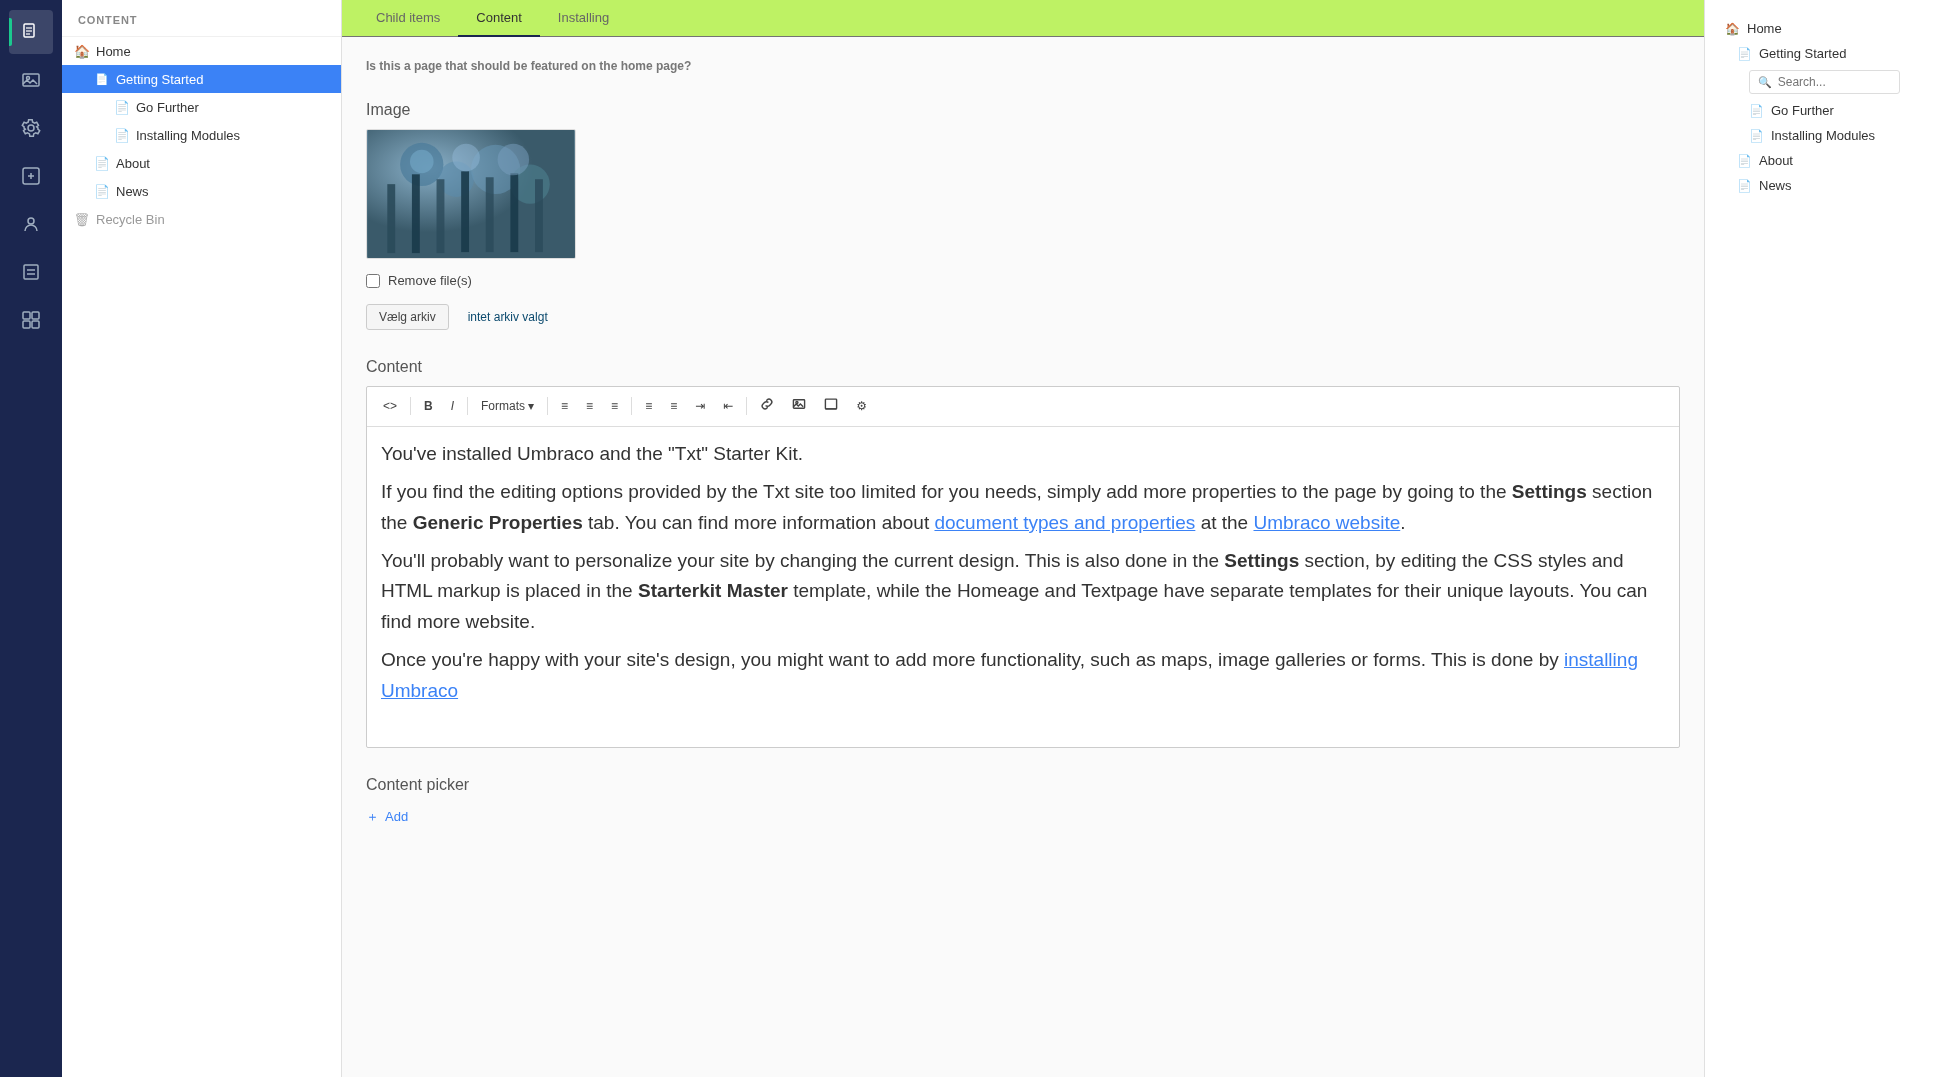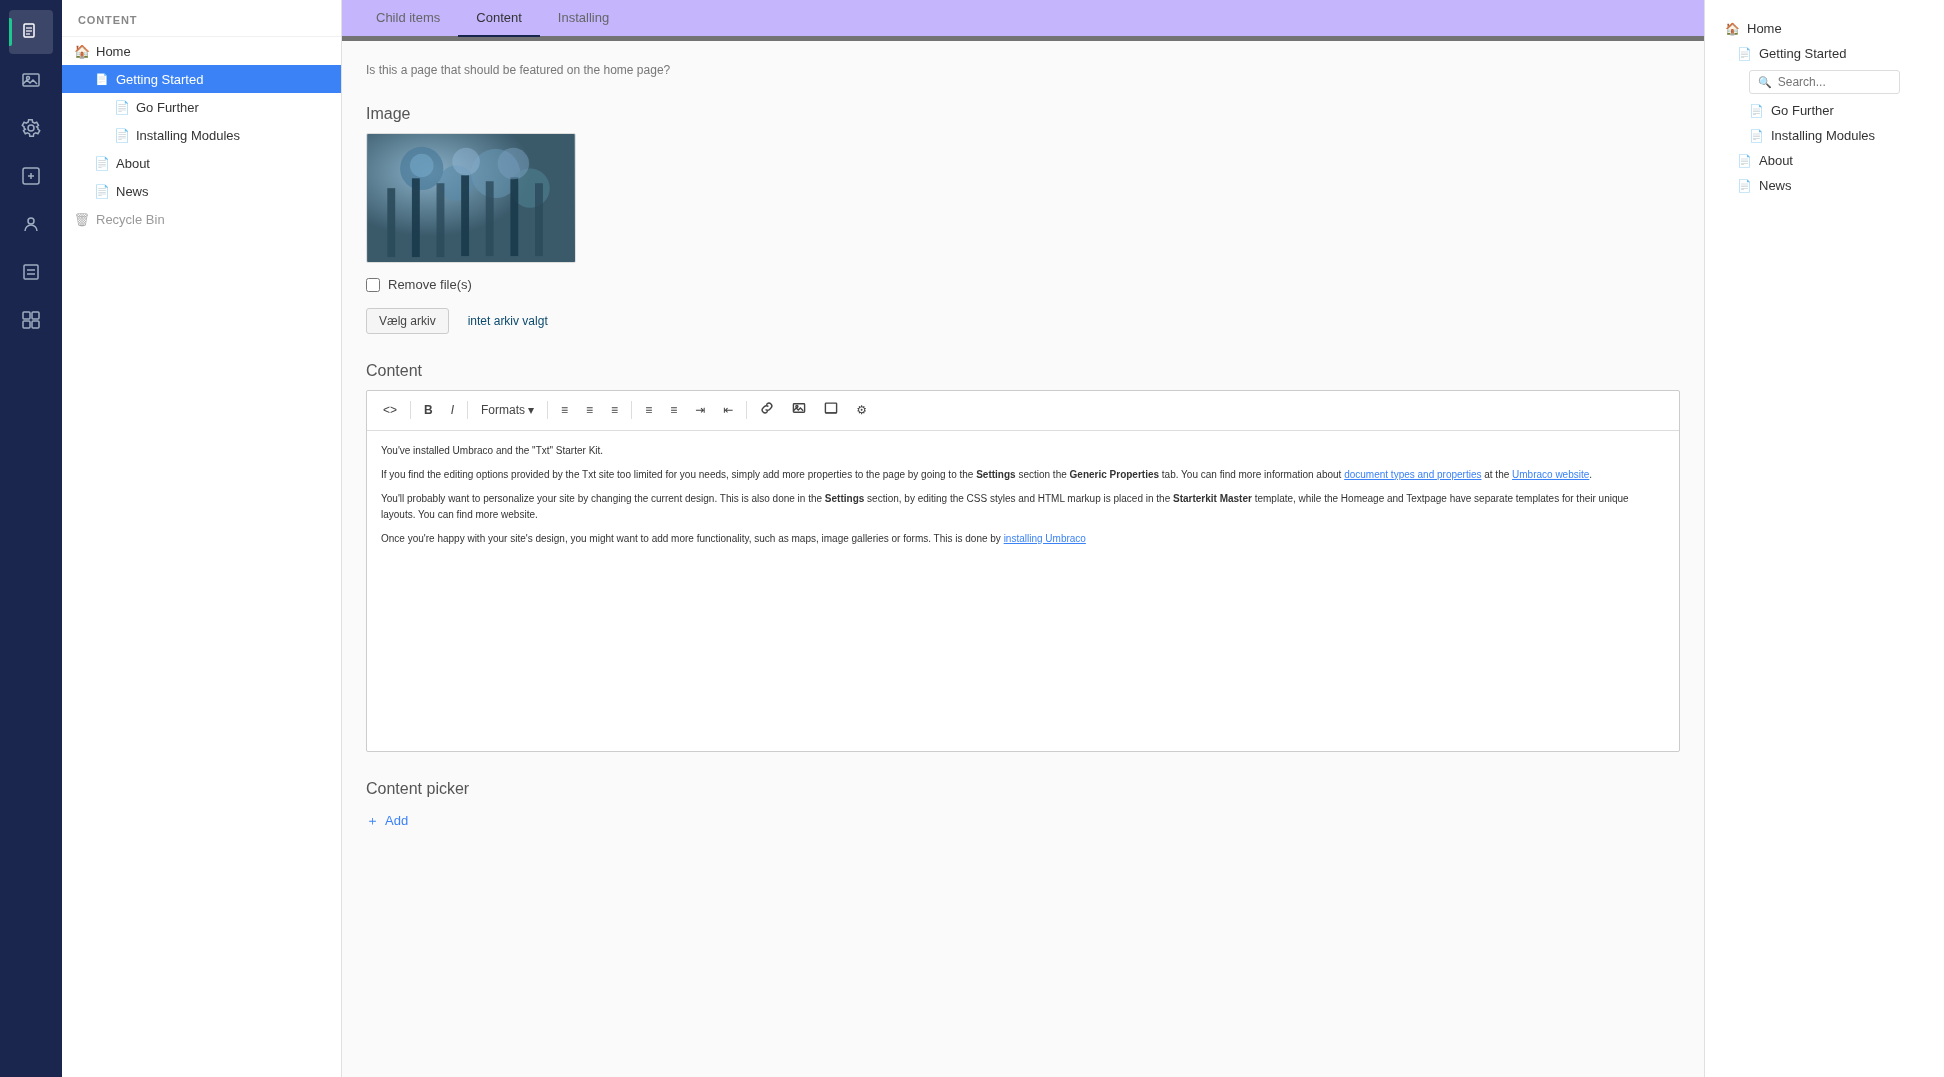--- a/index.html
+++ b/index.html
@@ -84,22 +84,22 @@
     
     .main-area {
       flex: 1;
       display: flex;
       flex-direction: column;
       overflow: hidden;
     }
 
     
     .tabs-bar {
-      background: #c4b5fd;
-      border-bottom: 5px solid #737373;
+      background: #bef264;
+      border-bottom: 1px solid #737373;
       display: flex;
       align-items: stretch;
       padding: 0 16px;
       flex-shrink: 0;
     }
     .tab {
       padding: 10px 18px;
       cursor: pointer;
       font-size: 13px;
       color: #666;
@@ -212,21 +212,21 @@
       font-size: 12px;
       color: #444;
       display: flex;
       align-items: flex-start;
       gap: 3px;
     }
     .rte-sep { width: 1px; height: 18px; background: #ddd; margin: 0 3px; }
     .rte-content {
       padding: 12px 14px;
       min-height: 320px;
-      font-size: 10px;
+      font-size: 19px;
       line-height: 1.6;
       color: #333;
     }
     .rte-content p { margin-bottom: 8px; }
     .rte-content a { color: #3b82f6; text-decoration: underline; }
     .rte-content strong { font-weight: 700; }
 
     
     .content-picker-area {
       margin-top: 4px;
@@ -282,20 +282,21 @@
       color: #888;
       background: transparent;
       width: 100%;
     }
 
     .note-top {
       font-size: 12px;
       color: #777;
       padding: 0 16px 10px 16px;
       line-height: 1.5;
+      font-weight: bold;
     }
   </style>
 </head>
 <body>
 
 <div class="icon-bar">
   <div class="icon-bar-item active" title="Content">
     <svg width="20" height="20" viewBox="0 0 20 20" fill="currentColor">
         <rect x="3" y="2" width="10" height="13" rx="1" fill="none" stroke="currentColor" stroke-width="1.5"></rect>
         <line x1="5" y1="6" x2="11" y2="6" stroke="currentColor" stroke-width="1.2"></line>

